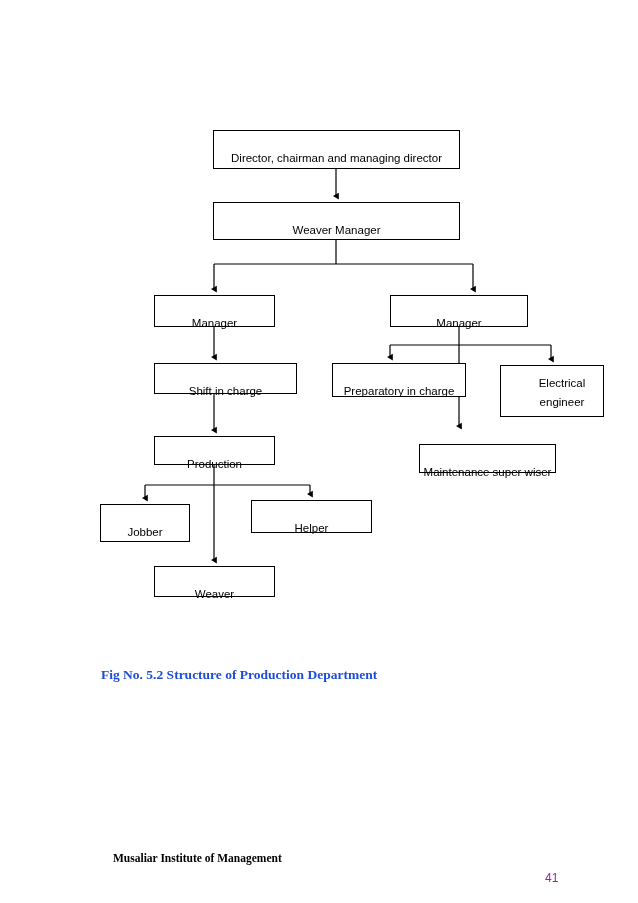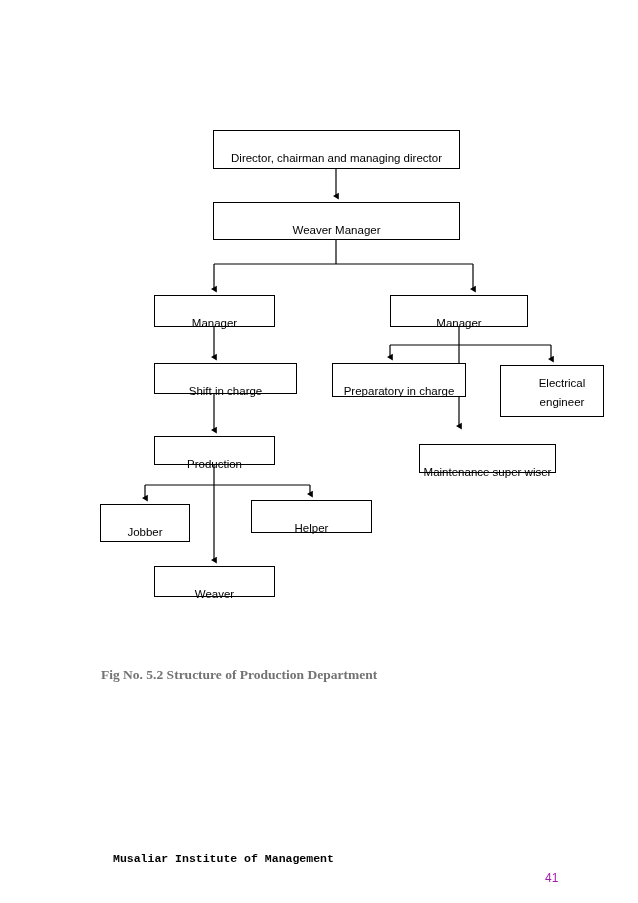--- a/index.html
+++ b/index.html
@@ -44,28 +44,28 @@
     padding-top: 8px;
     line-height: 19px;
   }
   .caption {
     position: absolute;
     left: 101px;
     top: 667px;
     font-family: "Liberation Serif", serif;
     font-weight: bold;
     font-size: 13.5px;
-    color: #737373;
+    color: #1d4ed8;
     white-space: nowrap;
   }
   .footer-org {
     position: absolute;
     left: 113px;
     top: 852px;
-    font-family: Liberation Mono, monospace;
+    font-family: Liberation Serif, serif;
     font-weight: bold;
     font-size: 11.5px;
     color: #000000;
     white-space: nowrap;
   }
   .footer-page {
     position: absolute;
     left: 545px;
     top: 871px;
     font-family: "Liberation Sans", sans-serif;

